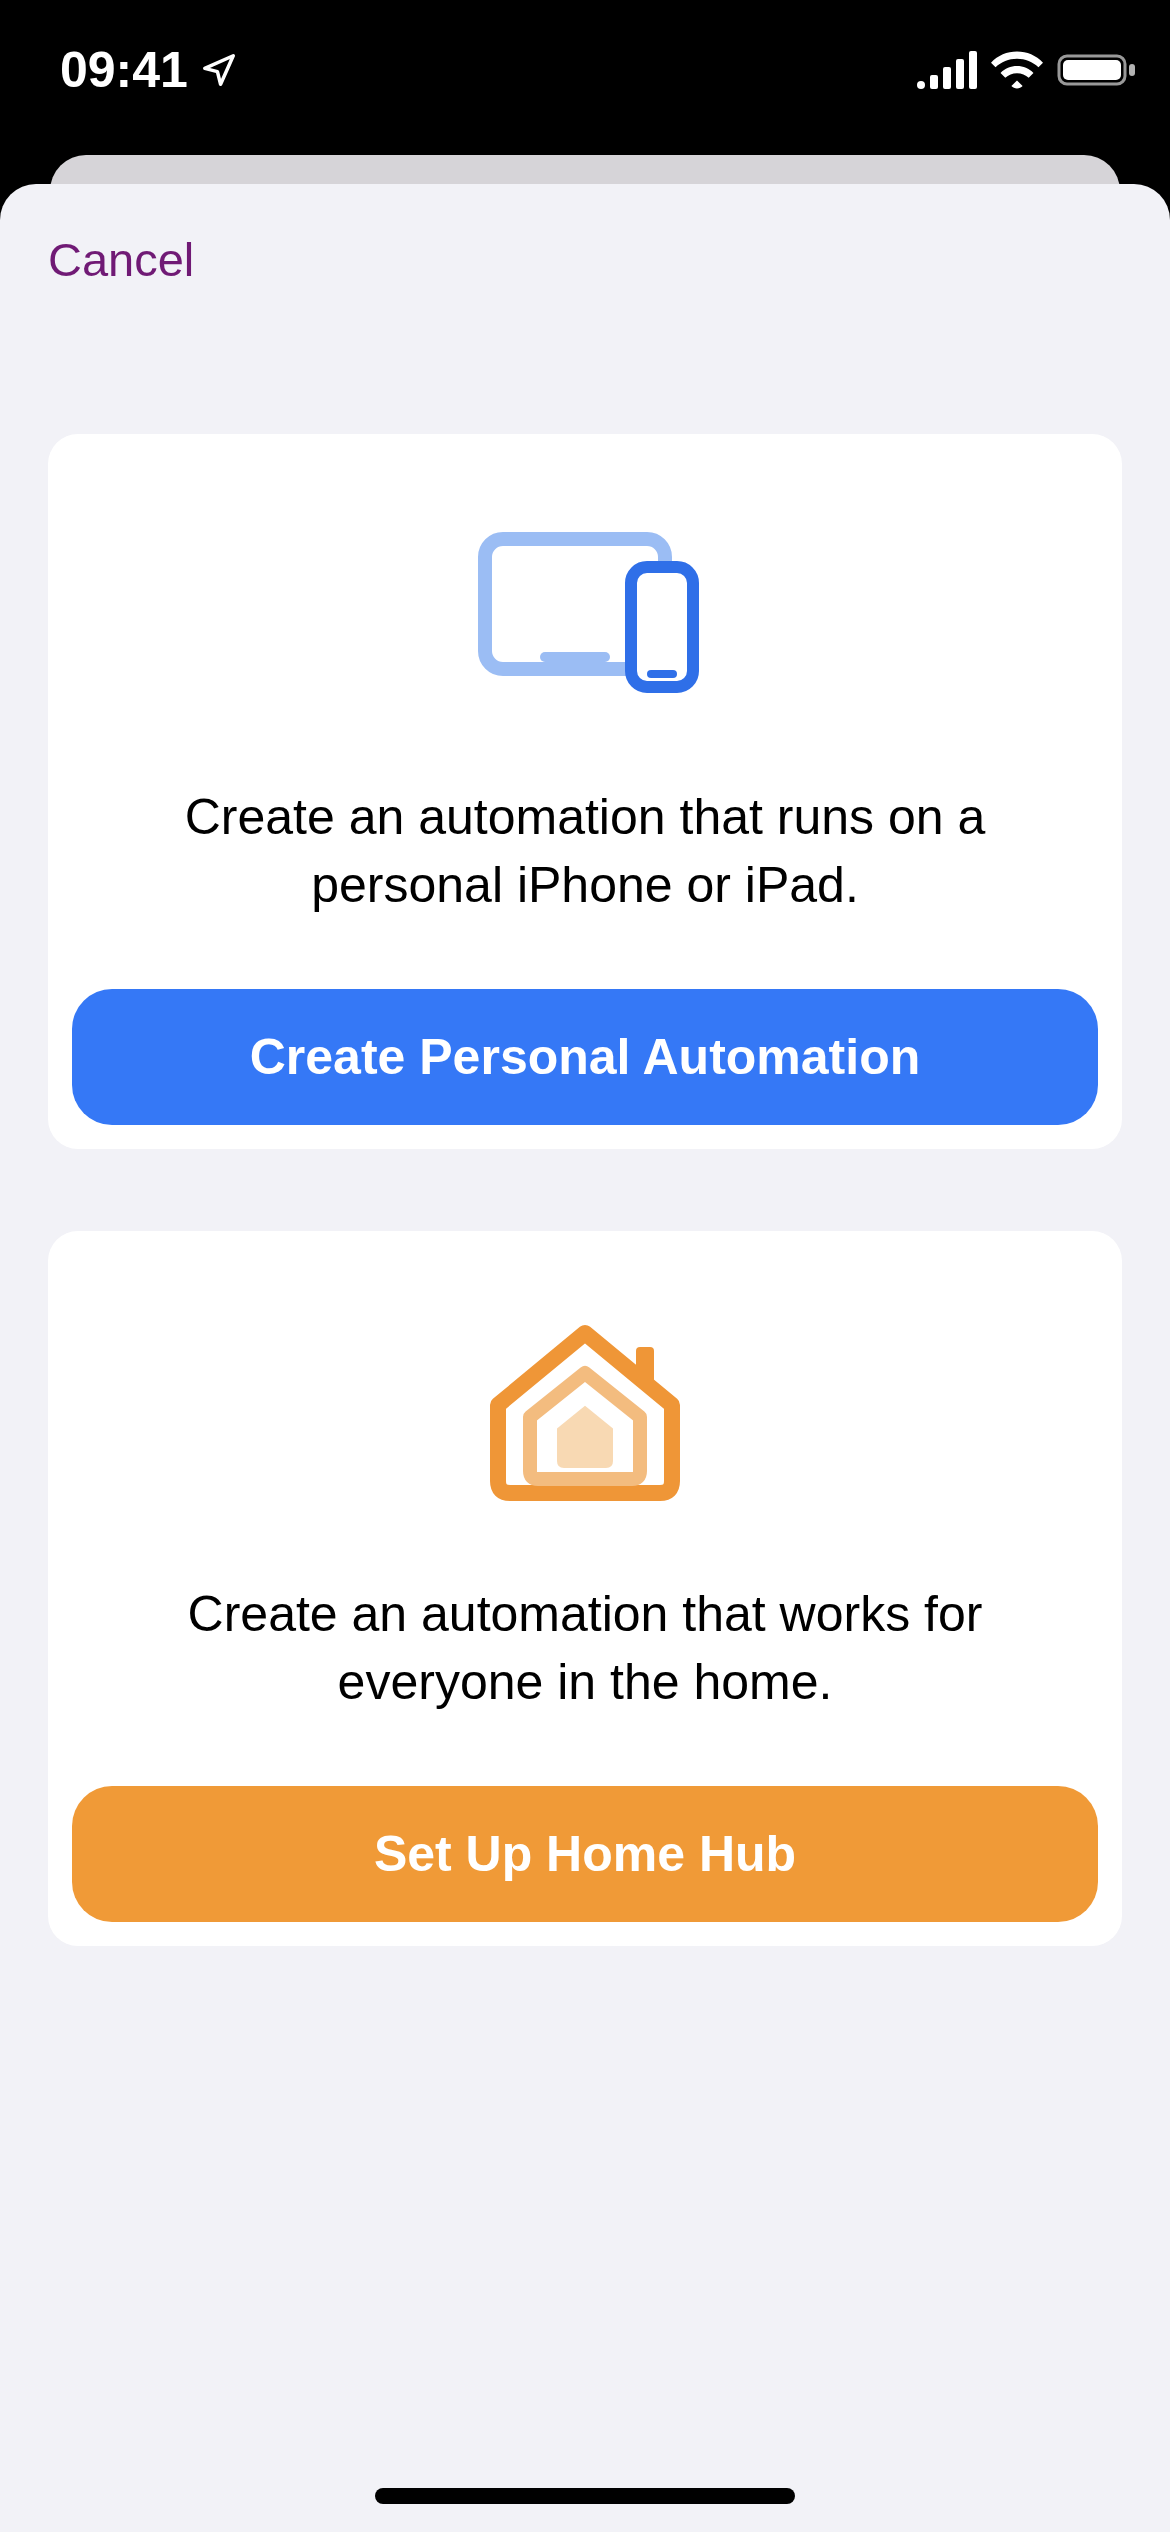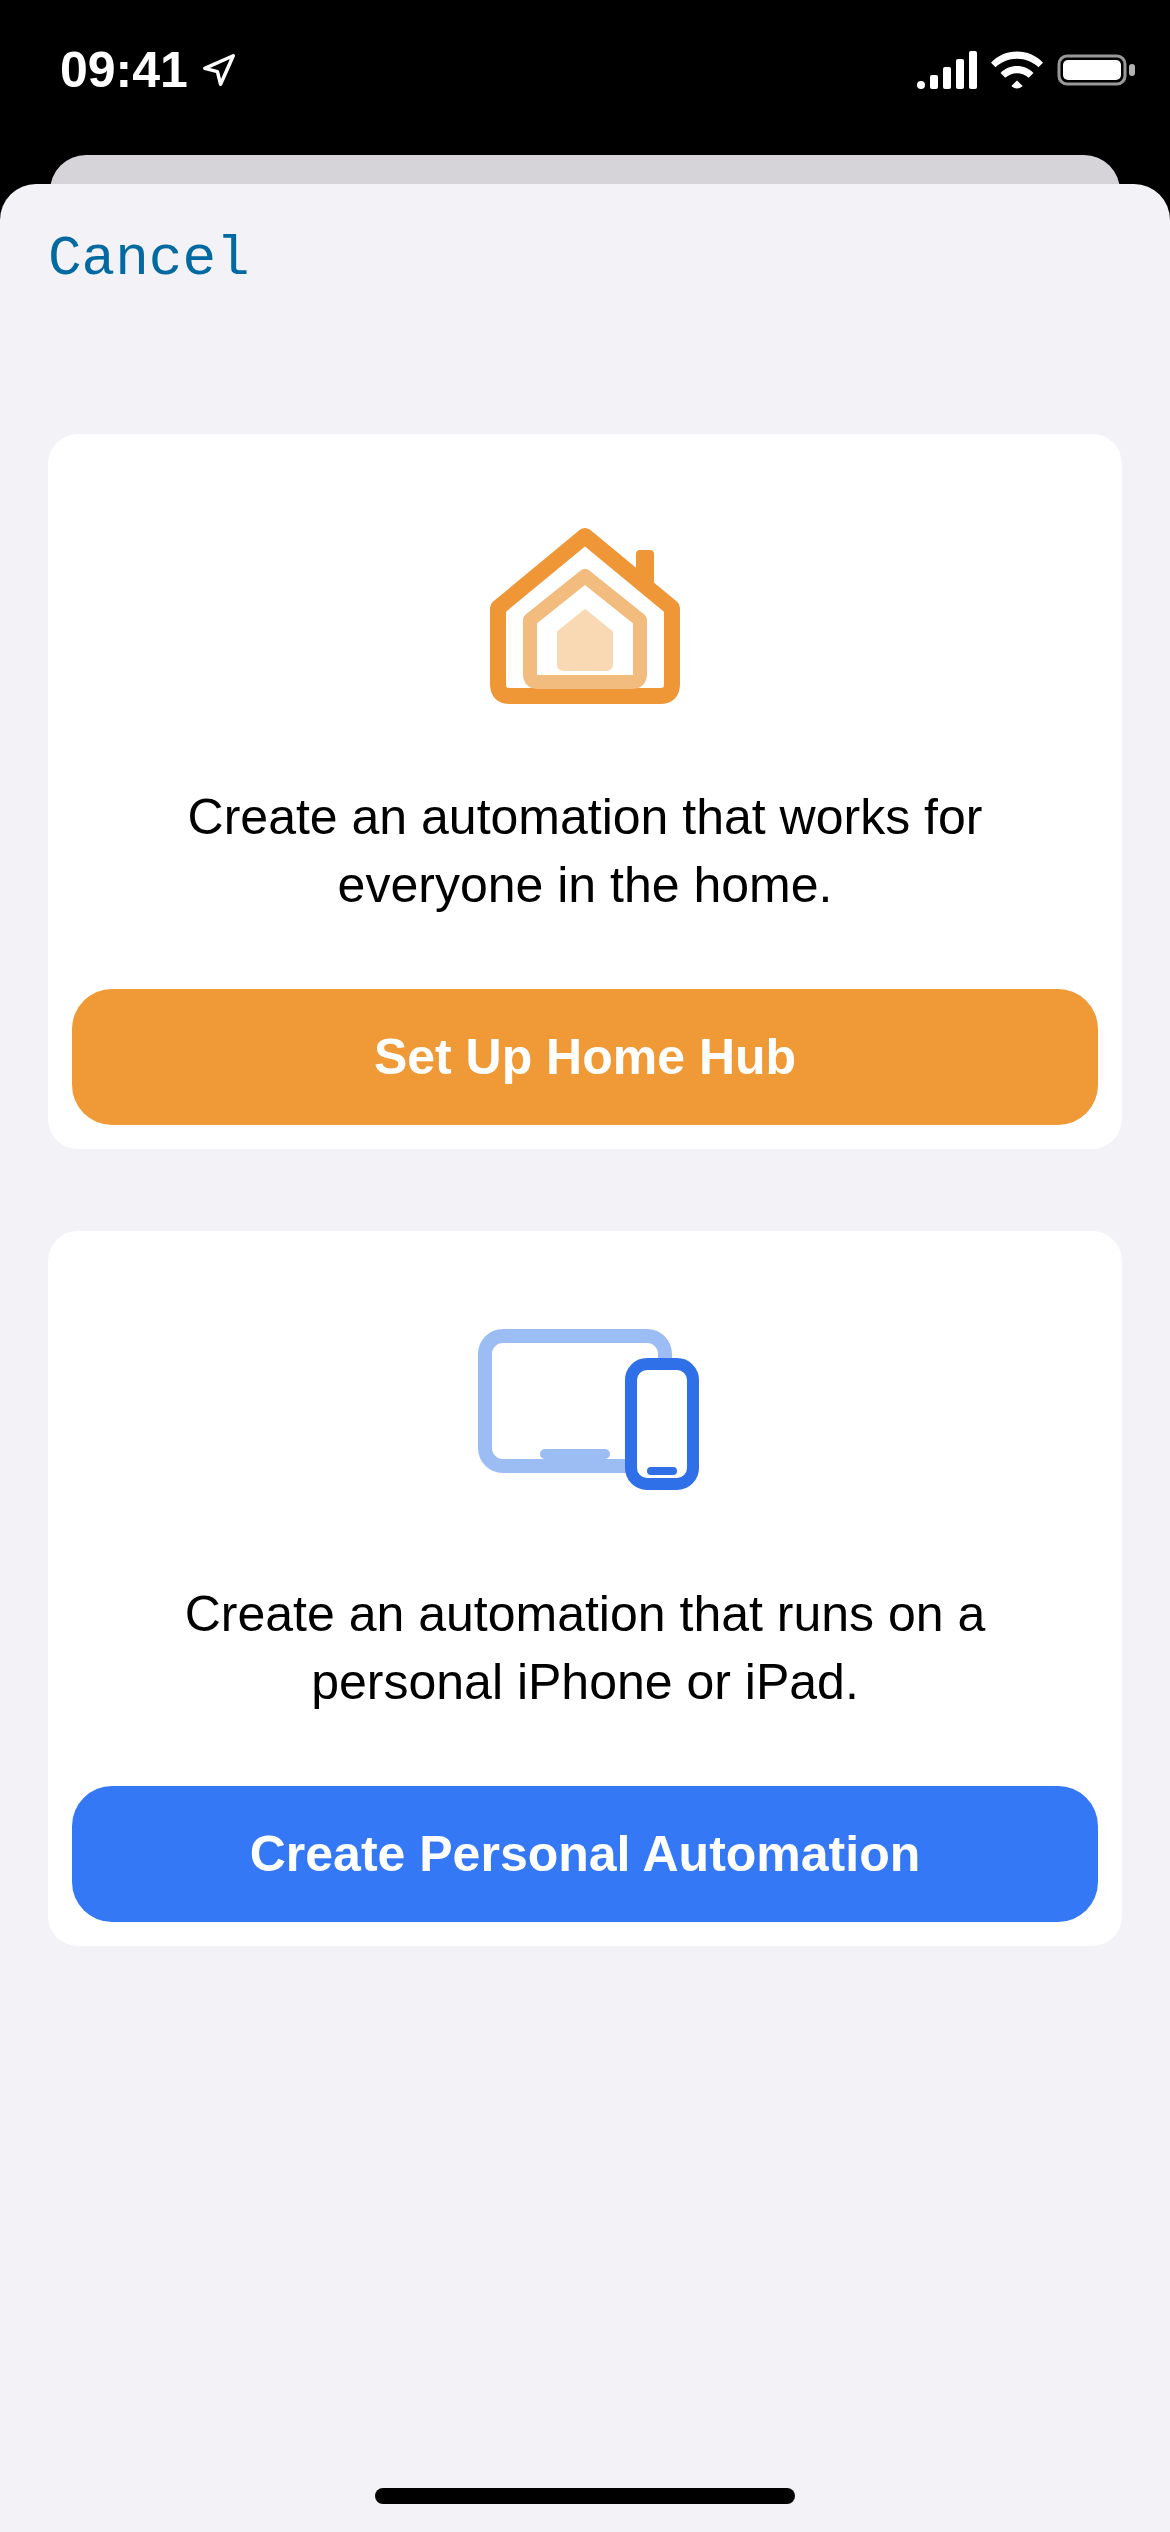--- a/index.html
+++ b/index.html
@@ -68,25 +68,24 @@
   }
 
   .nav-bar {
     height: 150px;
     display: flex;
     align-items: center;
     position: relative;
     padding: 0 48px;
   }
   .nav-cancel {
-    color: #0369a1;
-    font-size: 56px;
+    color: #701a75;
+    font-size: 47px;
     font-weight: 400;
     cursor: pointer;
-    font-family: Liberation Mono, monospace;
   }
   .nav-title {
     position: absolute;
     left: 0; right: 0;
     text-align: center;
     font-size: 52px;
     font-weight: 600;
     color: #000;
     pointer-events: none;
   }
@@ -177,47 +176,47 @@
 
 <div class="sheet">
   <div class="nav-bar">
     <div class="nav-cancel">Cancel</div>
   </div>
 
   <div class="content">
 
     <div class="card">
       <div class="card-icon-wrap">
-        <svg width="210" height="180" viewBox="0 0 210 180">
-
-          <path d="M105 12 L192 84 L192 160 Q192 172 180 172 L30 172 Q18 172 18 160 L18 84 Z" fill="none" stroke="#ef9637" stroke-width="16" stroke-linejoin="round"></path>
-
-          <rect x="156" y="26" width="18" height="36" rx="4" fill="#ef9637"></rect>
-
-          <path d="M105 52 L160 96 L160 150 Q160 158 152 158 L58 158 Q50 158 50 150 L50 96 Z" fill="none" stroke="#f3bc7f" stroke-width="14" stroke-linejoin="round"></path>
-
-          <path d="M105 86 L132 108 L132 140 Q132 146 126 146 L84 146 Q78 146 78 140 L78 108 Z" fill="#f8d9b3" stroke="#f8d9b3" stroke-width="2"></path>
-        </svg>
-      </div>
-      <div class="card-desc">Create an automation that works for everyone in the home.</div>
-      <button class="card-button btn-orange">Set Up Home Hub</button>
-    </div>
-
-    <div class="card">
-      <div class="card-icon-wrap">
         <svg width="240" height="170" viewBox="0 0 240 170">
 
           <rect x="20" y="10" width="180" height="130" rx="18" fill="none" stroke="#9bbdf4" stroke-width="14"></rect>
           <line x1="80" y1="128" x2="140" y2="128" stroke="#9bbdf4" stroke-width="10" stroke-linecap="round"></line>
 
           <rect x="166" y="38" width="62" height="120" rx="16" fill="#fff"></rect>
           <rect x="166" y="38" width="62" height="120" rx="16" fill="none" stroke="#2f6fe8" stroke-width="12"></rect>
           <line x1="186" y1="145" x2="208" y2="145" stroke="#2f6fe8" stroke-width="8" stroke-linecap="round"></line>
         </svg>
       </div>
       <div class="card-desc">Create an automation that runs on a personal iPhone or iPad.</div>
       <button class="card-button btn-blue">Create Personal Automation</button>
     </div>
 
+    <div class="card">
+      <div class="card-icon-wrap">
+        <svg width="210" height="180" viewBox="0 0 210 180">
+
+          <path d="M105 12 L192 84 L192 160 Q192 172 180 172 L30 172 Q18 172 18 160 L18 84 Z" fill="none" stroke="#ef9637" stroke-width="16" stroke-linejoin="round"></path>
+
+          <rect x="156" y="26" width="18" height="36" rx="4" fill="#ef9637"></rect>
+
+          <path d="M105 52 L160 96 L160 150 Q160 158 152 158 L58 158 Q50 158 50 150 L50 96 Z" fill="none" stroke="#f3bc7f" stroke-width="14" stroke-linejoin="round"></path>
+
+          <path d="M105 86 L132 108 L132 140 Q132 146 126 146 L84 146 Q78 146 78 140 L78 108 Z" fill="#f8d9b3" stroke="#f8d9b3" stroke-width="2"></path>
+        </svg>
+      </div>
+      <div class="card-desc">Create an automation that works for everyone in the home.</div>
+      <button class="card-button btn-orange">Set Up Home Hub</button>
+    </div>
+
   </div>
 
   <div class="home-indicator"></div>
 </div>
 
 </body></html>

